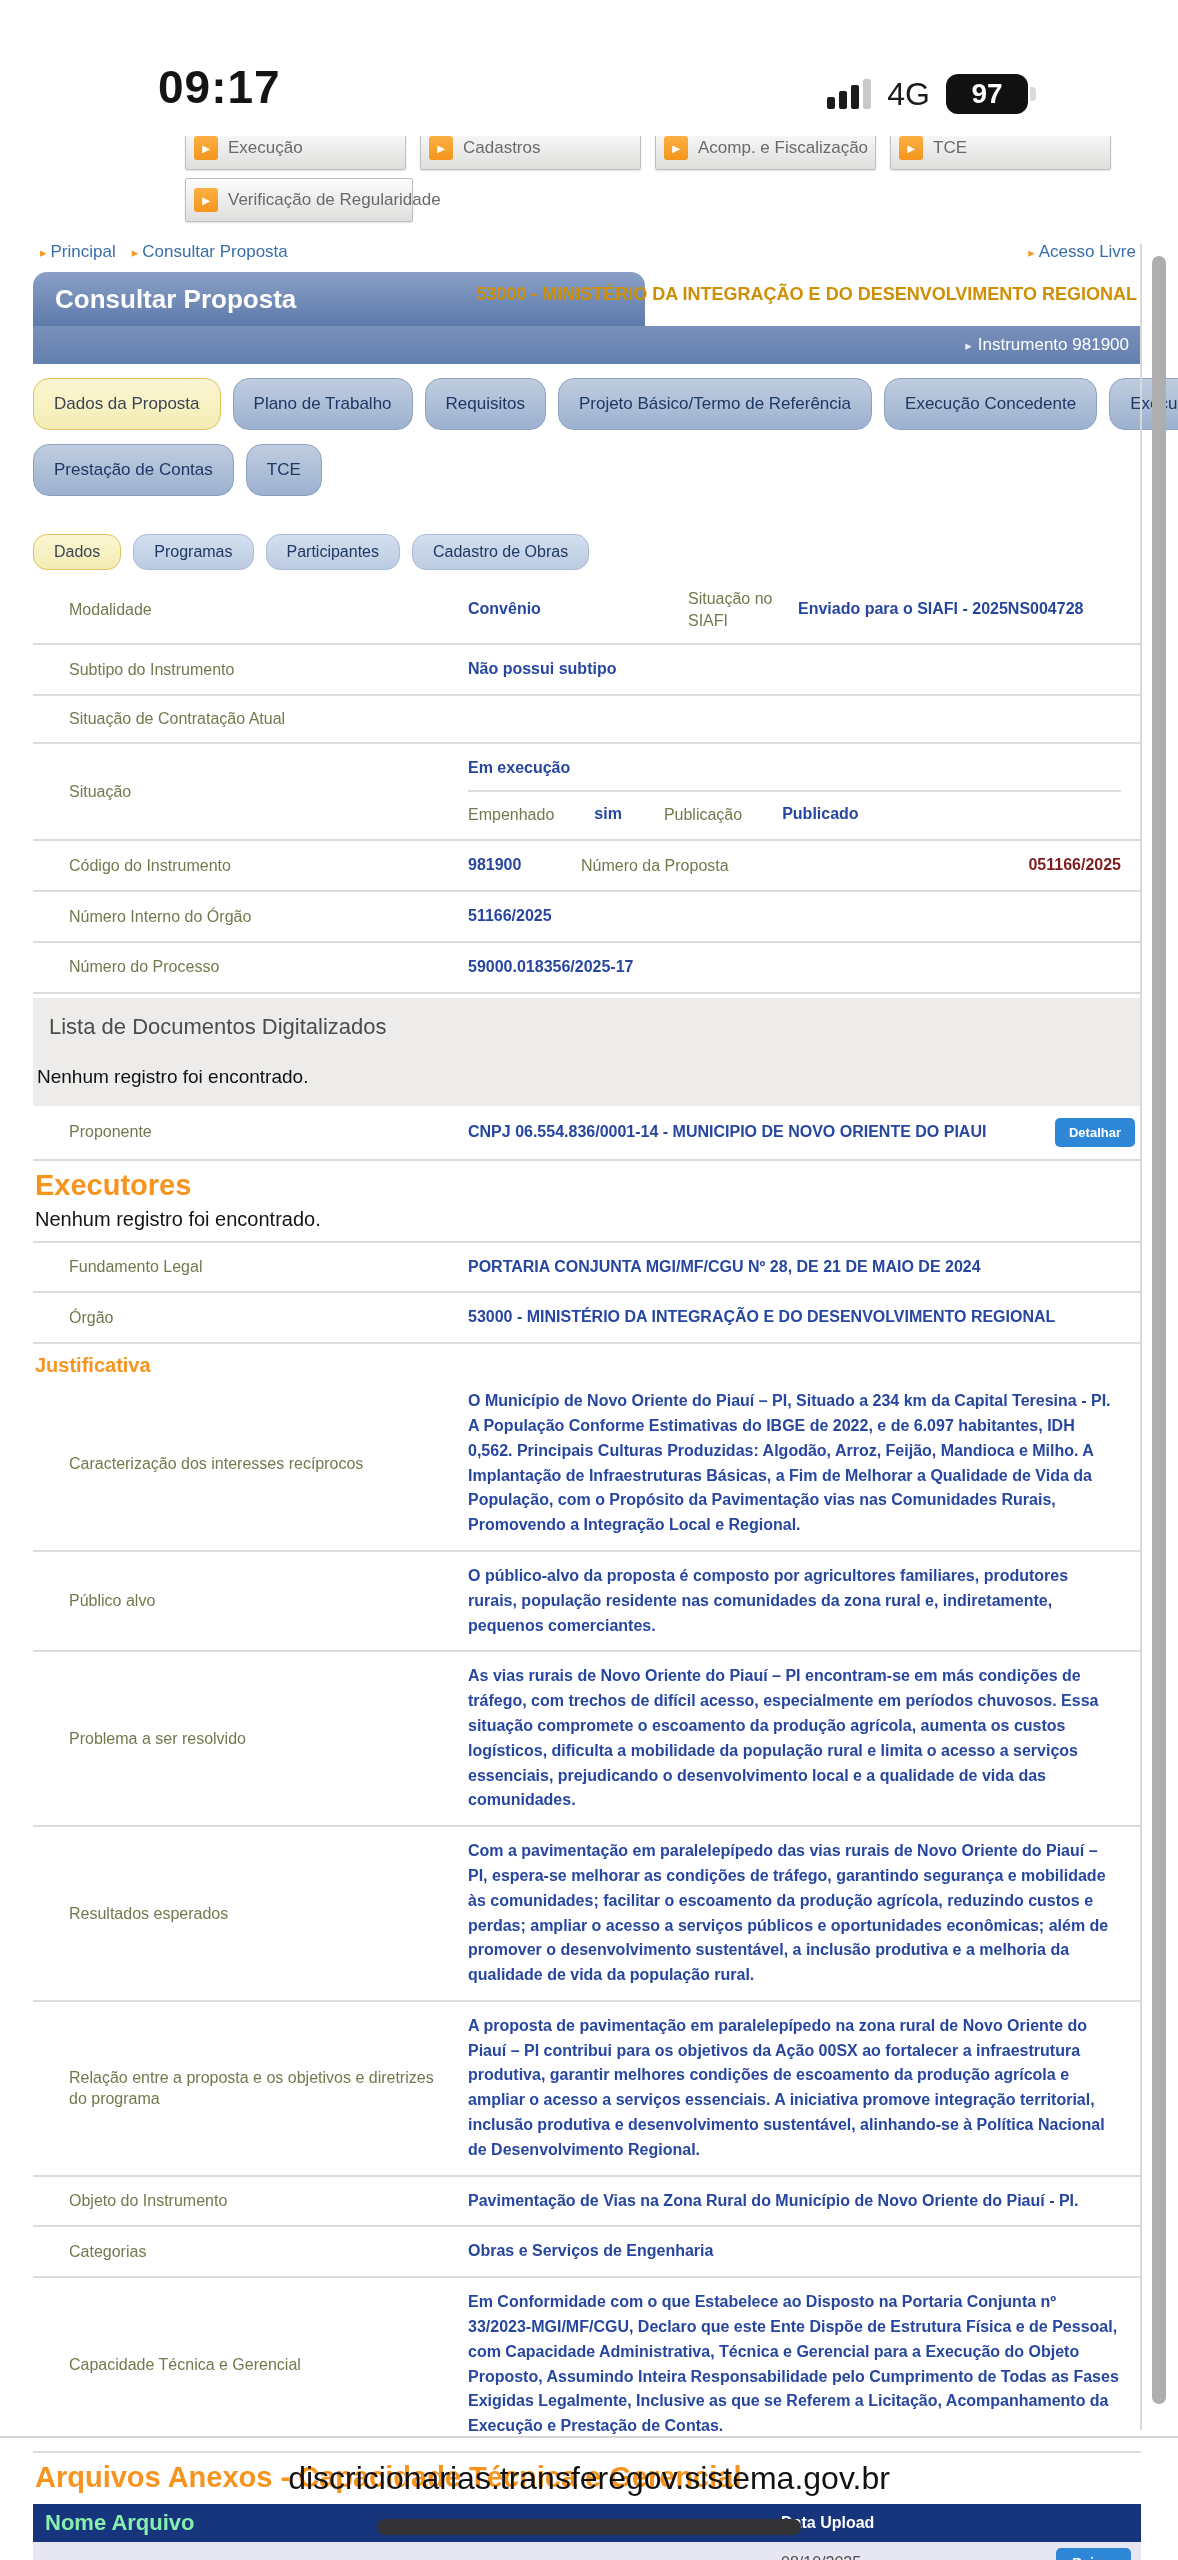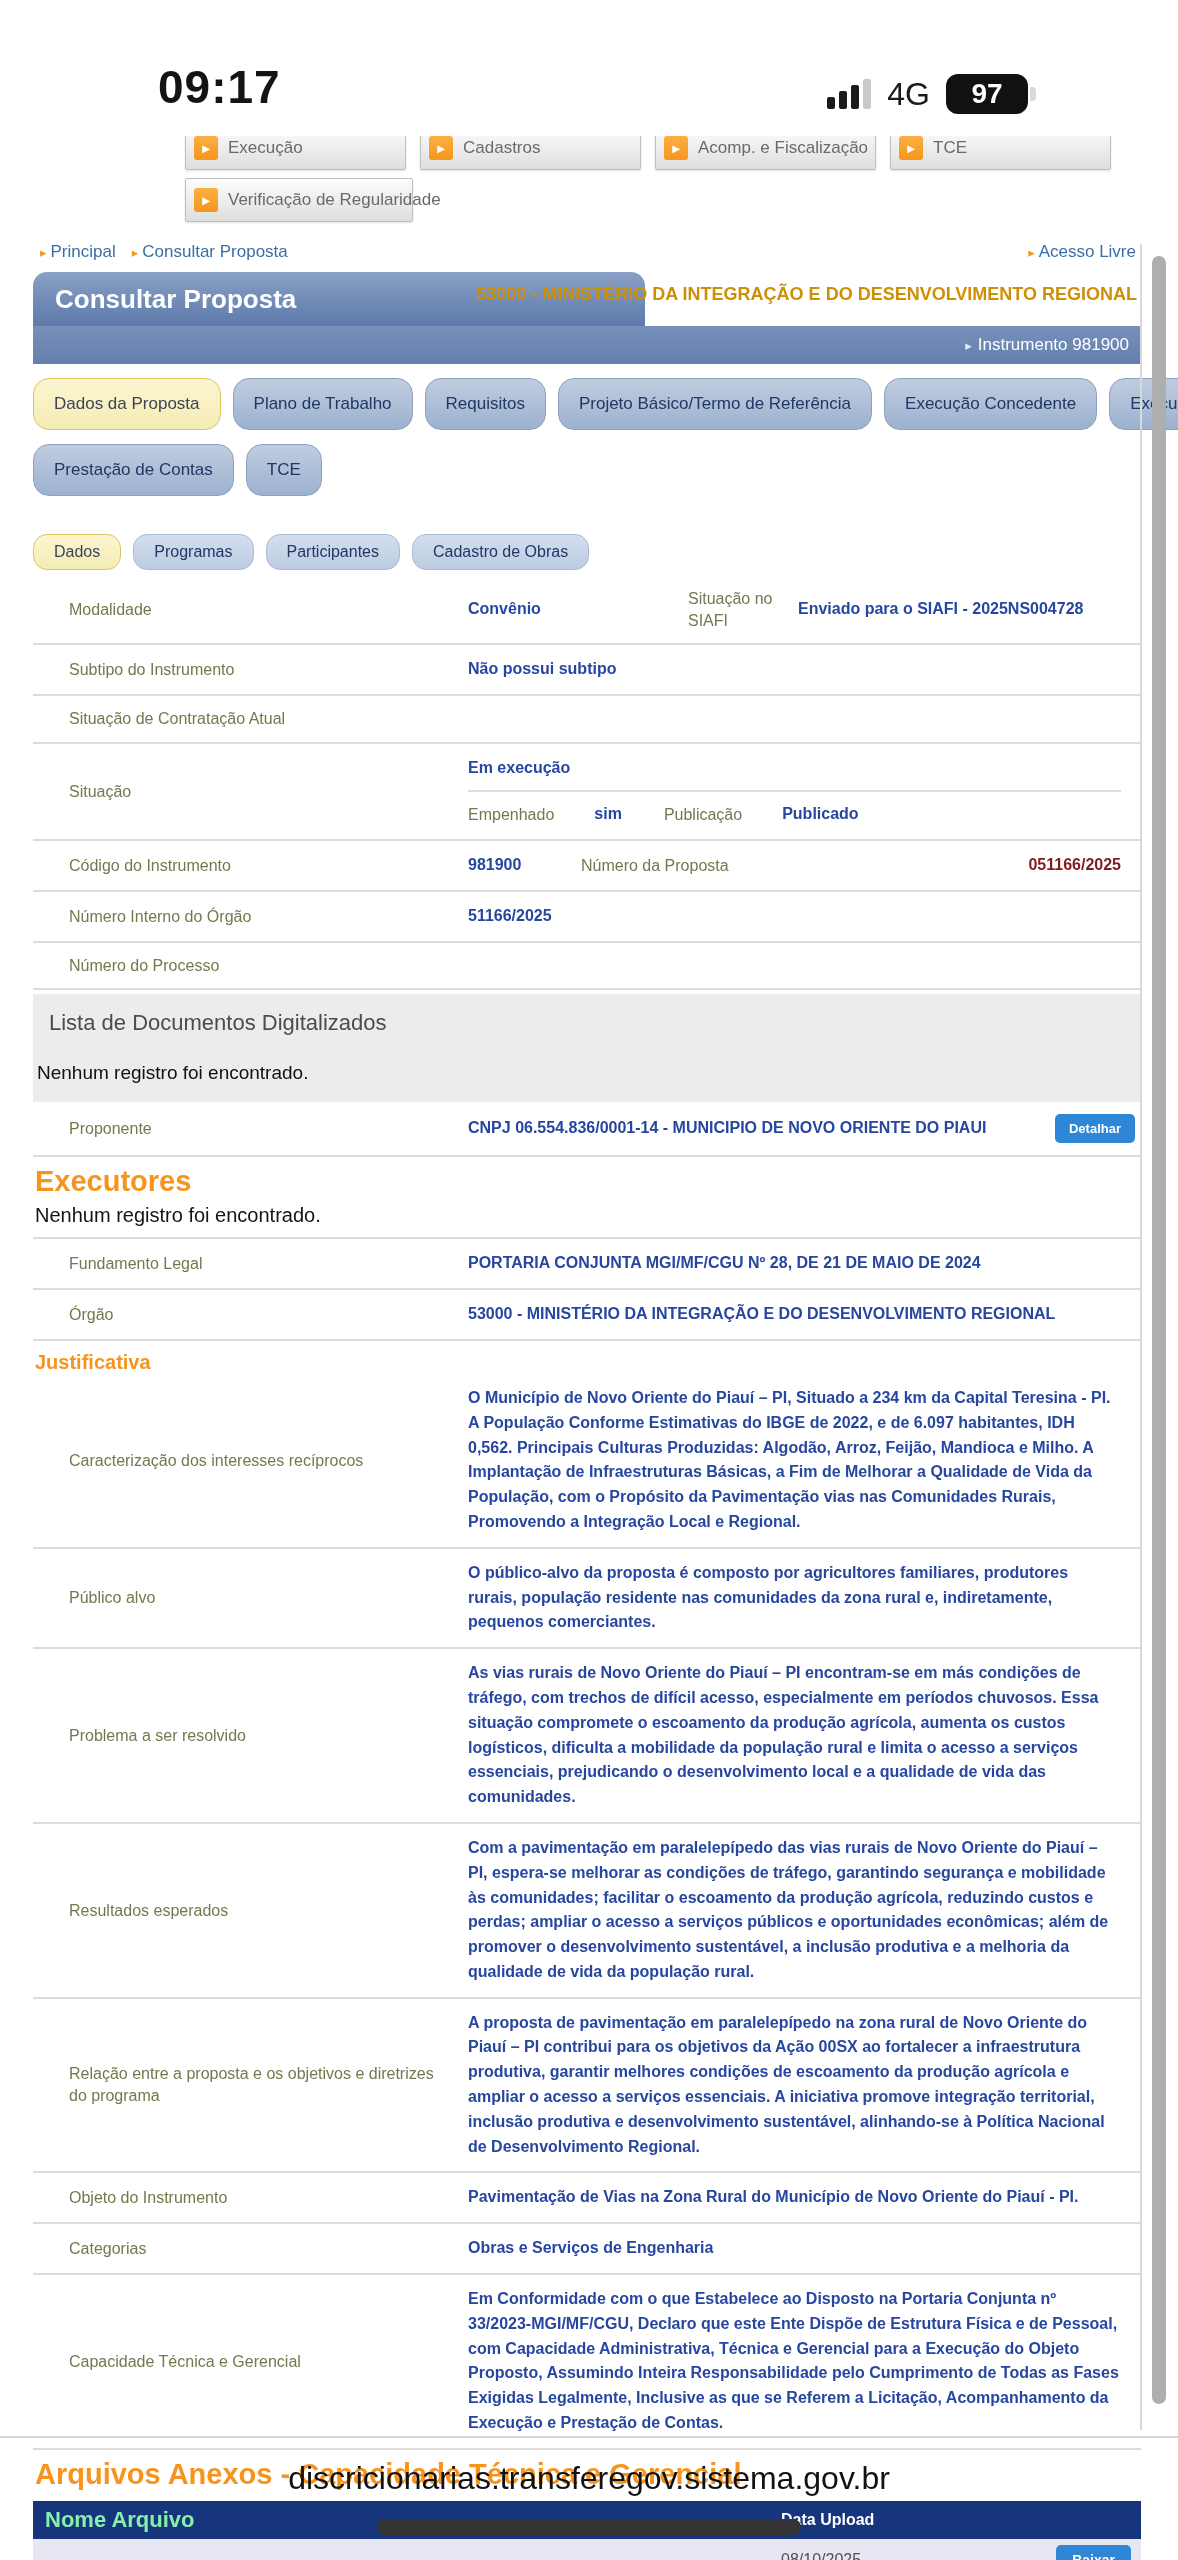--- a/index.html
+++ b/index.html
@@ -242,20 +242,21 @@
       <span class="val muted">051166/2025</span>
     </div>
 
     <div class="row g2">
       <span class="lbl">Número Interno do Órgão</span>
       <span class="val">51166/2025</span>
     </div>
 
     <div class="row g2">
       <span class="lbl">Número do Processo</span>
+      <span class="val">59000.018356/2025-17</span>
     </div>
 
     <div class="graybox">
       <div class="graybox-title">Lista de Documentos Digitalizados</div>
       <div class="graybox-empty">Nenhum registro foi encontrado.</div>
     </div>
 
     <div class="row g2" style="grid-template-columns:399px 1fr 120px;">
       <span class="lbl">Proponente</span>
       <span class="val">CNPJ 06.554.836/0001-14 - MUNICIPIO DE NOVO ORIENTE DO PIAUI</span>

